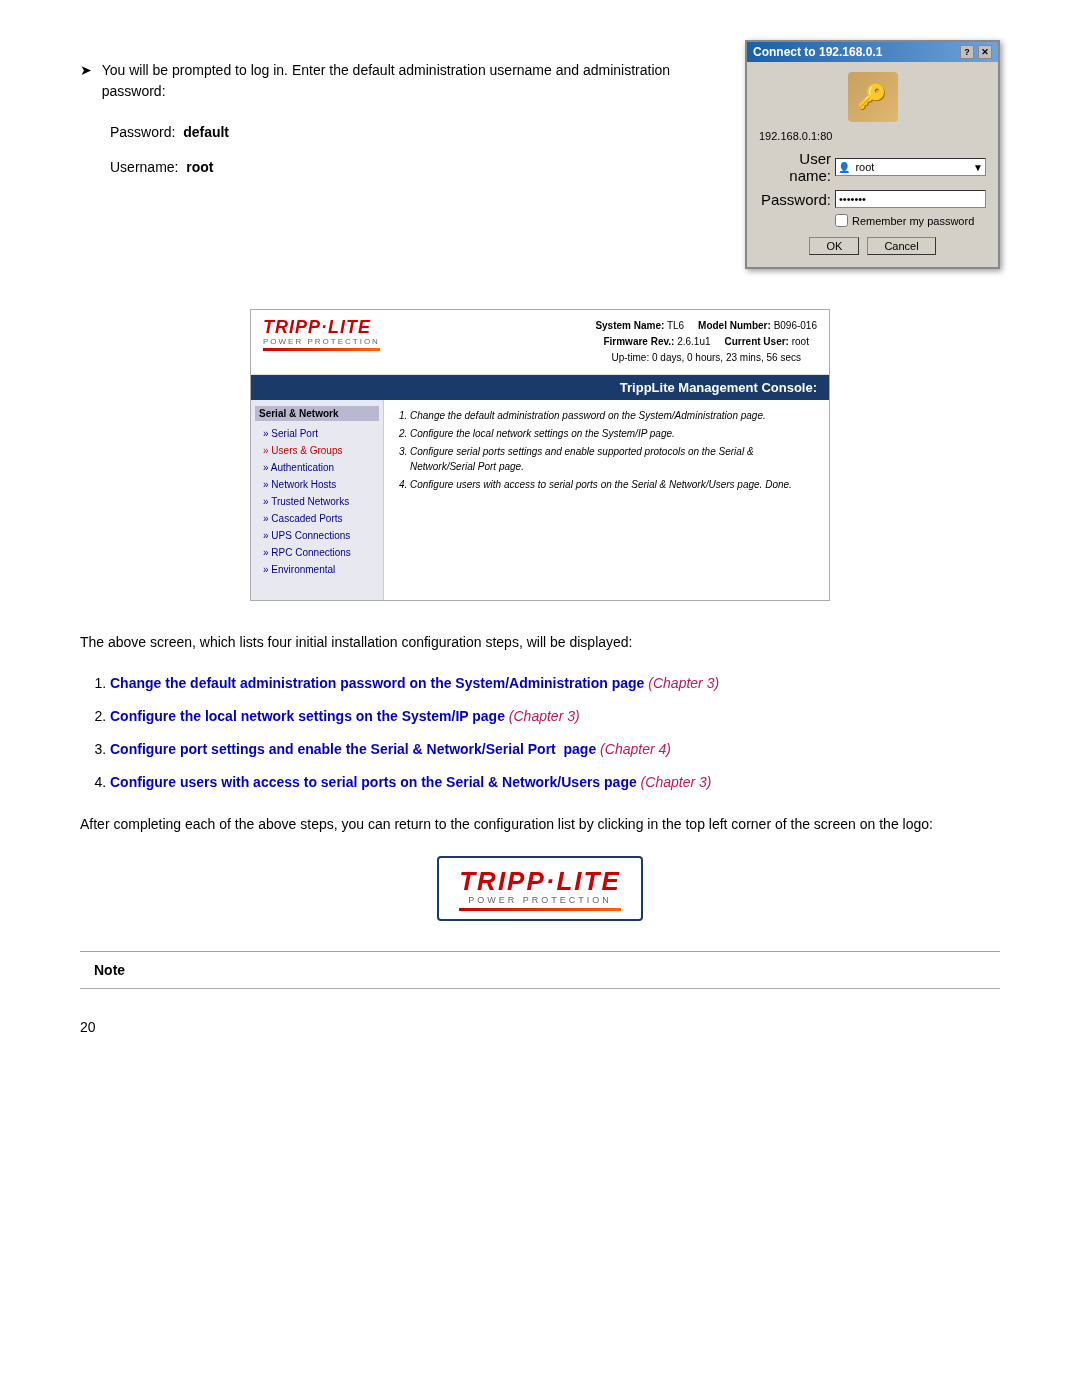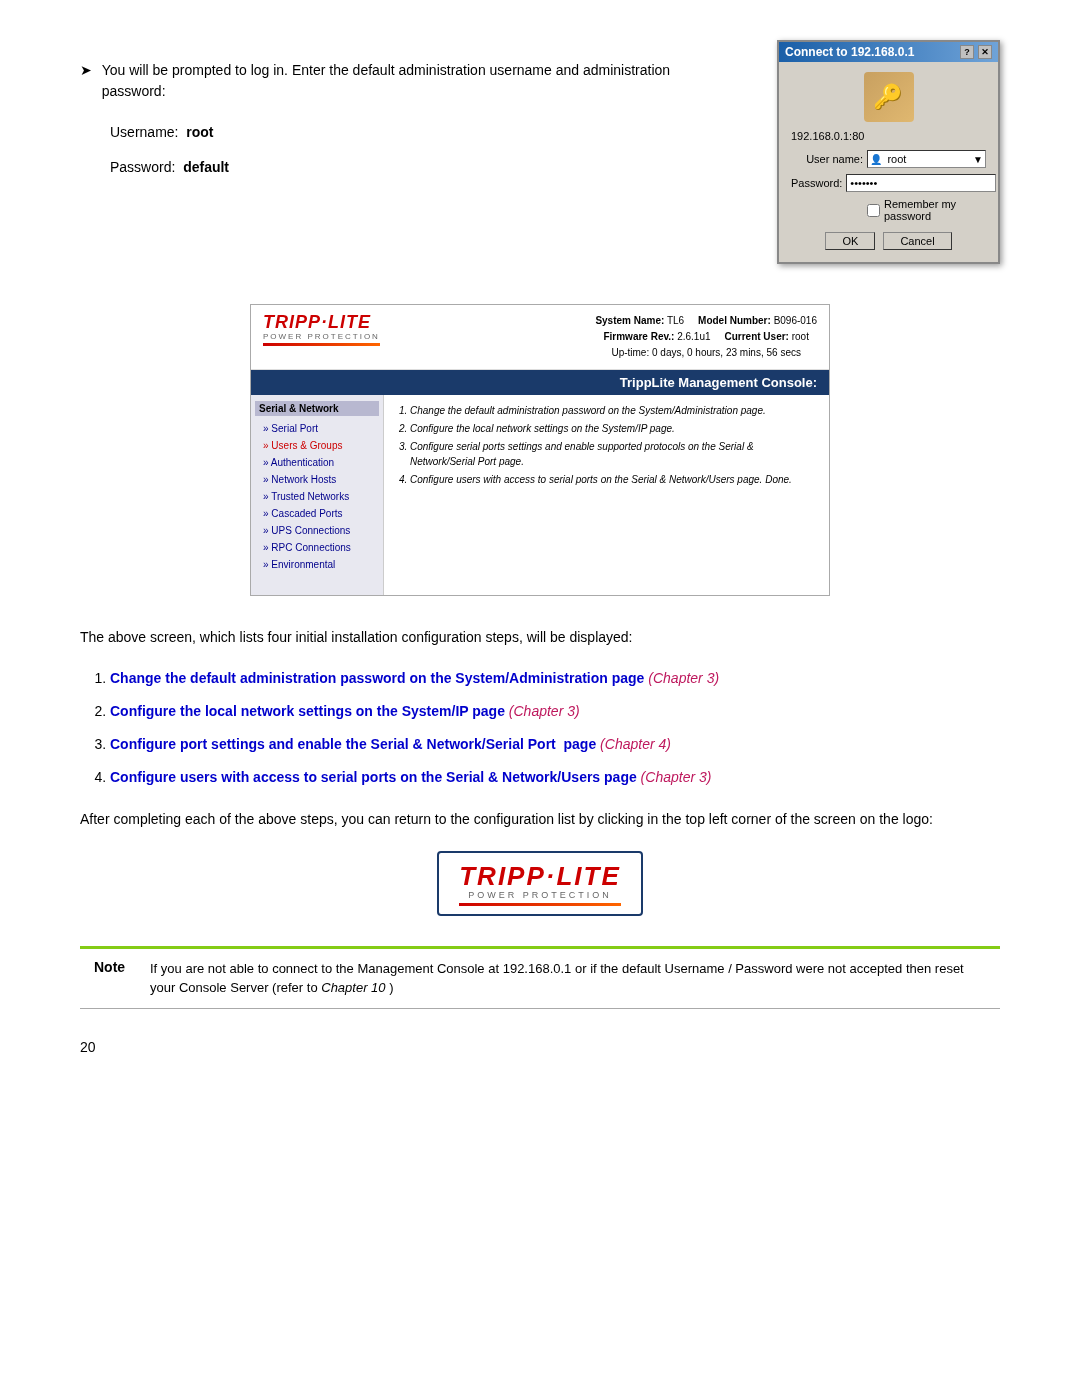--- a/index.html
+++ b/index.html
@@ -43,21 +43,21 @@
     .credentials p {
       margin-bottom: 14px;
       font-size: 14px;
     }
     .credentials strong {
       font-weight: bold;
     }
 
     
     .connect-dialog {
-      width: 223px;
+      width: 255px;
       border: 2px solid #888;
       box-shadow: 2px 2px 6px rgba(0,0,0,0.4);
       flex-shrink: 0;
     }
     .dialog-titlebar {
       background: linear-gradient(to right, #1a5fa8, #6fa3d8);
       color: #fff;
       font-size: 12px;
       font-weight: bold;
       padding: 3px 6px;
@@ -106,21 +106,21 @@
       margin-bottom: 8px;
       color: #000;
     }
     .dialog-field {
       display: flex;
       align-items: center;
       margin-bottom: 6px;
       gap: 4px;
     }
     .dialog-field label {
-      font-size: 11px;
+      font-size: 15px;
       width: 72px;
       text-align: right;
     }
     .dialog-field input {
       flex: 1;
       font-size: 11px;
       padding: 1px 3px;
       border: 1px inset #888;
       background: #fff;
       height: 18px;
@@ -341,25 +341,25 @@
     }
     .tripp-logo-big .logo-hr {
       width: 100%;
       height: 3px;
       background: linear-gradient(to right, #c00, #ff6600);
       margin-top: 3px;
     }
 
     
     .note-box {
-      border-top: 3px solid #84cc16;
+      border-top: 1px solid #84cc16;
       border-bottom: 1px solid #aaa;
       padding: 10px 14px;
       display: flex;
-      gap: 16px;
+      gap: 0;
       margin-bottom: 30px;
     }
     .note-label {
       font-weight: bold;
       font-size: 14px;
       min-width: 40px;
     }
     .note-text {
       font-size: 13px;
       line-height: 1.5;
@@ -377,26 +377,26 @@
 <body>
 
 <div class="top-section">
   <div class="top-text">
     <div class="bullet-item">
       <span class="arrow">➤</span>
       <p>You will be prompted to log in. Enter the default administration username and administration password:</p>
     </div>
     <div class="credentials">
       <p>
+        <span>Password:</span>
+        &nbsp;<strong>default</strong>
+      </p>
+      <p>
         <span>Username:</span>
         &nbsp;<strong>root</strong>
-      </p>
-      <p>
-        <span>Password:</span>
-        &nbsp;<strong>default</strong>
       </p>
     </div>
   </div>
 
   <div class="connect-dialog">
     <div class="dialog-titlebar">
       <span>Connect to 192.168.0.1</span>
       <div class="title-controls">
         <span class="ctrl-btn">?</span>
         <span class="ctrl-btn">✕</span>
@@ -512,20 +512,15 @@
 <div class="logo-center">
   <div class="tripp-logo-big">
     <div class="logo-text-big">TRIPP·LITE</div>
     <div class="logo-pp">POWER PROTECTION</div>
     <div class="logo-hr"></div>
   </div>
 </div>
 
 <div class="note-box">
   <span class="note-label">Note</span>
-  <span class="note-text">
-    <span>If you are not able to connect to the Management Console at 192.168.0.1 or if the default Username / Password were not accepted then reset your Console Server (refer to</span>
-    <span class="italic">Chapter 10</span>
-    <span>)</span>
-  </span>
 </div>
 
 <div class="page-number">20</div>
 
 </body></html>

